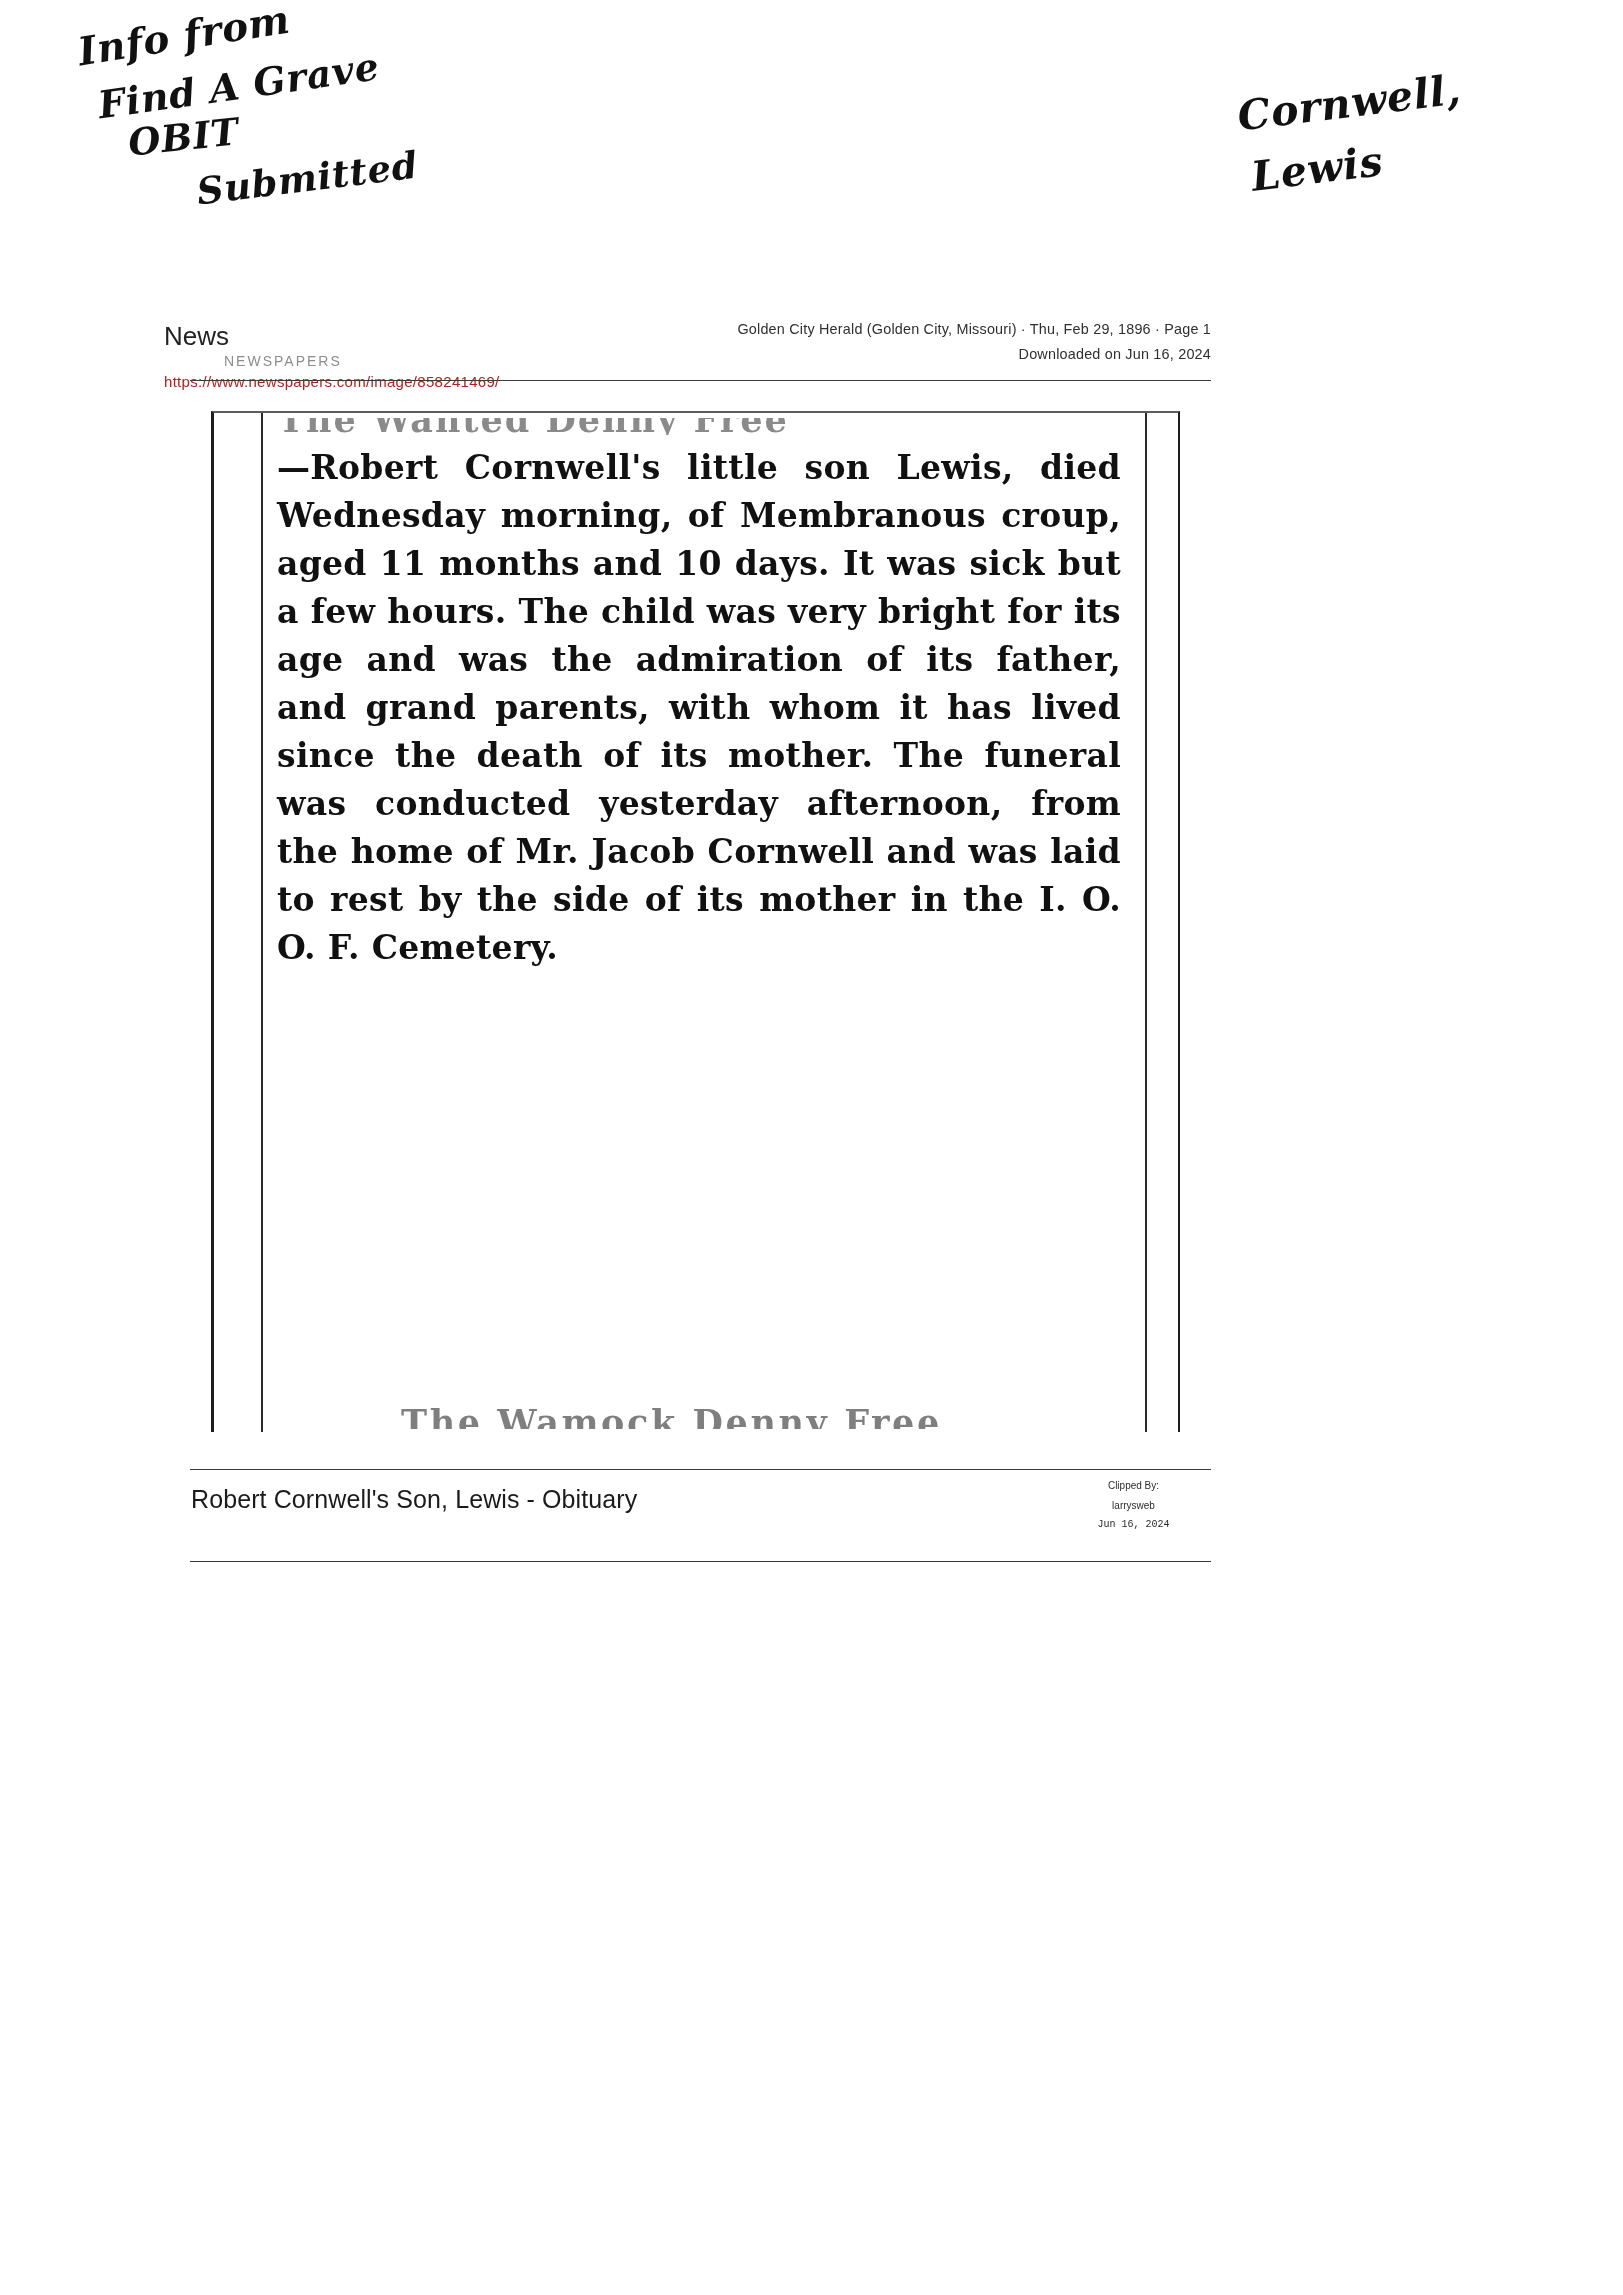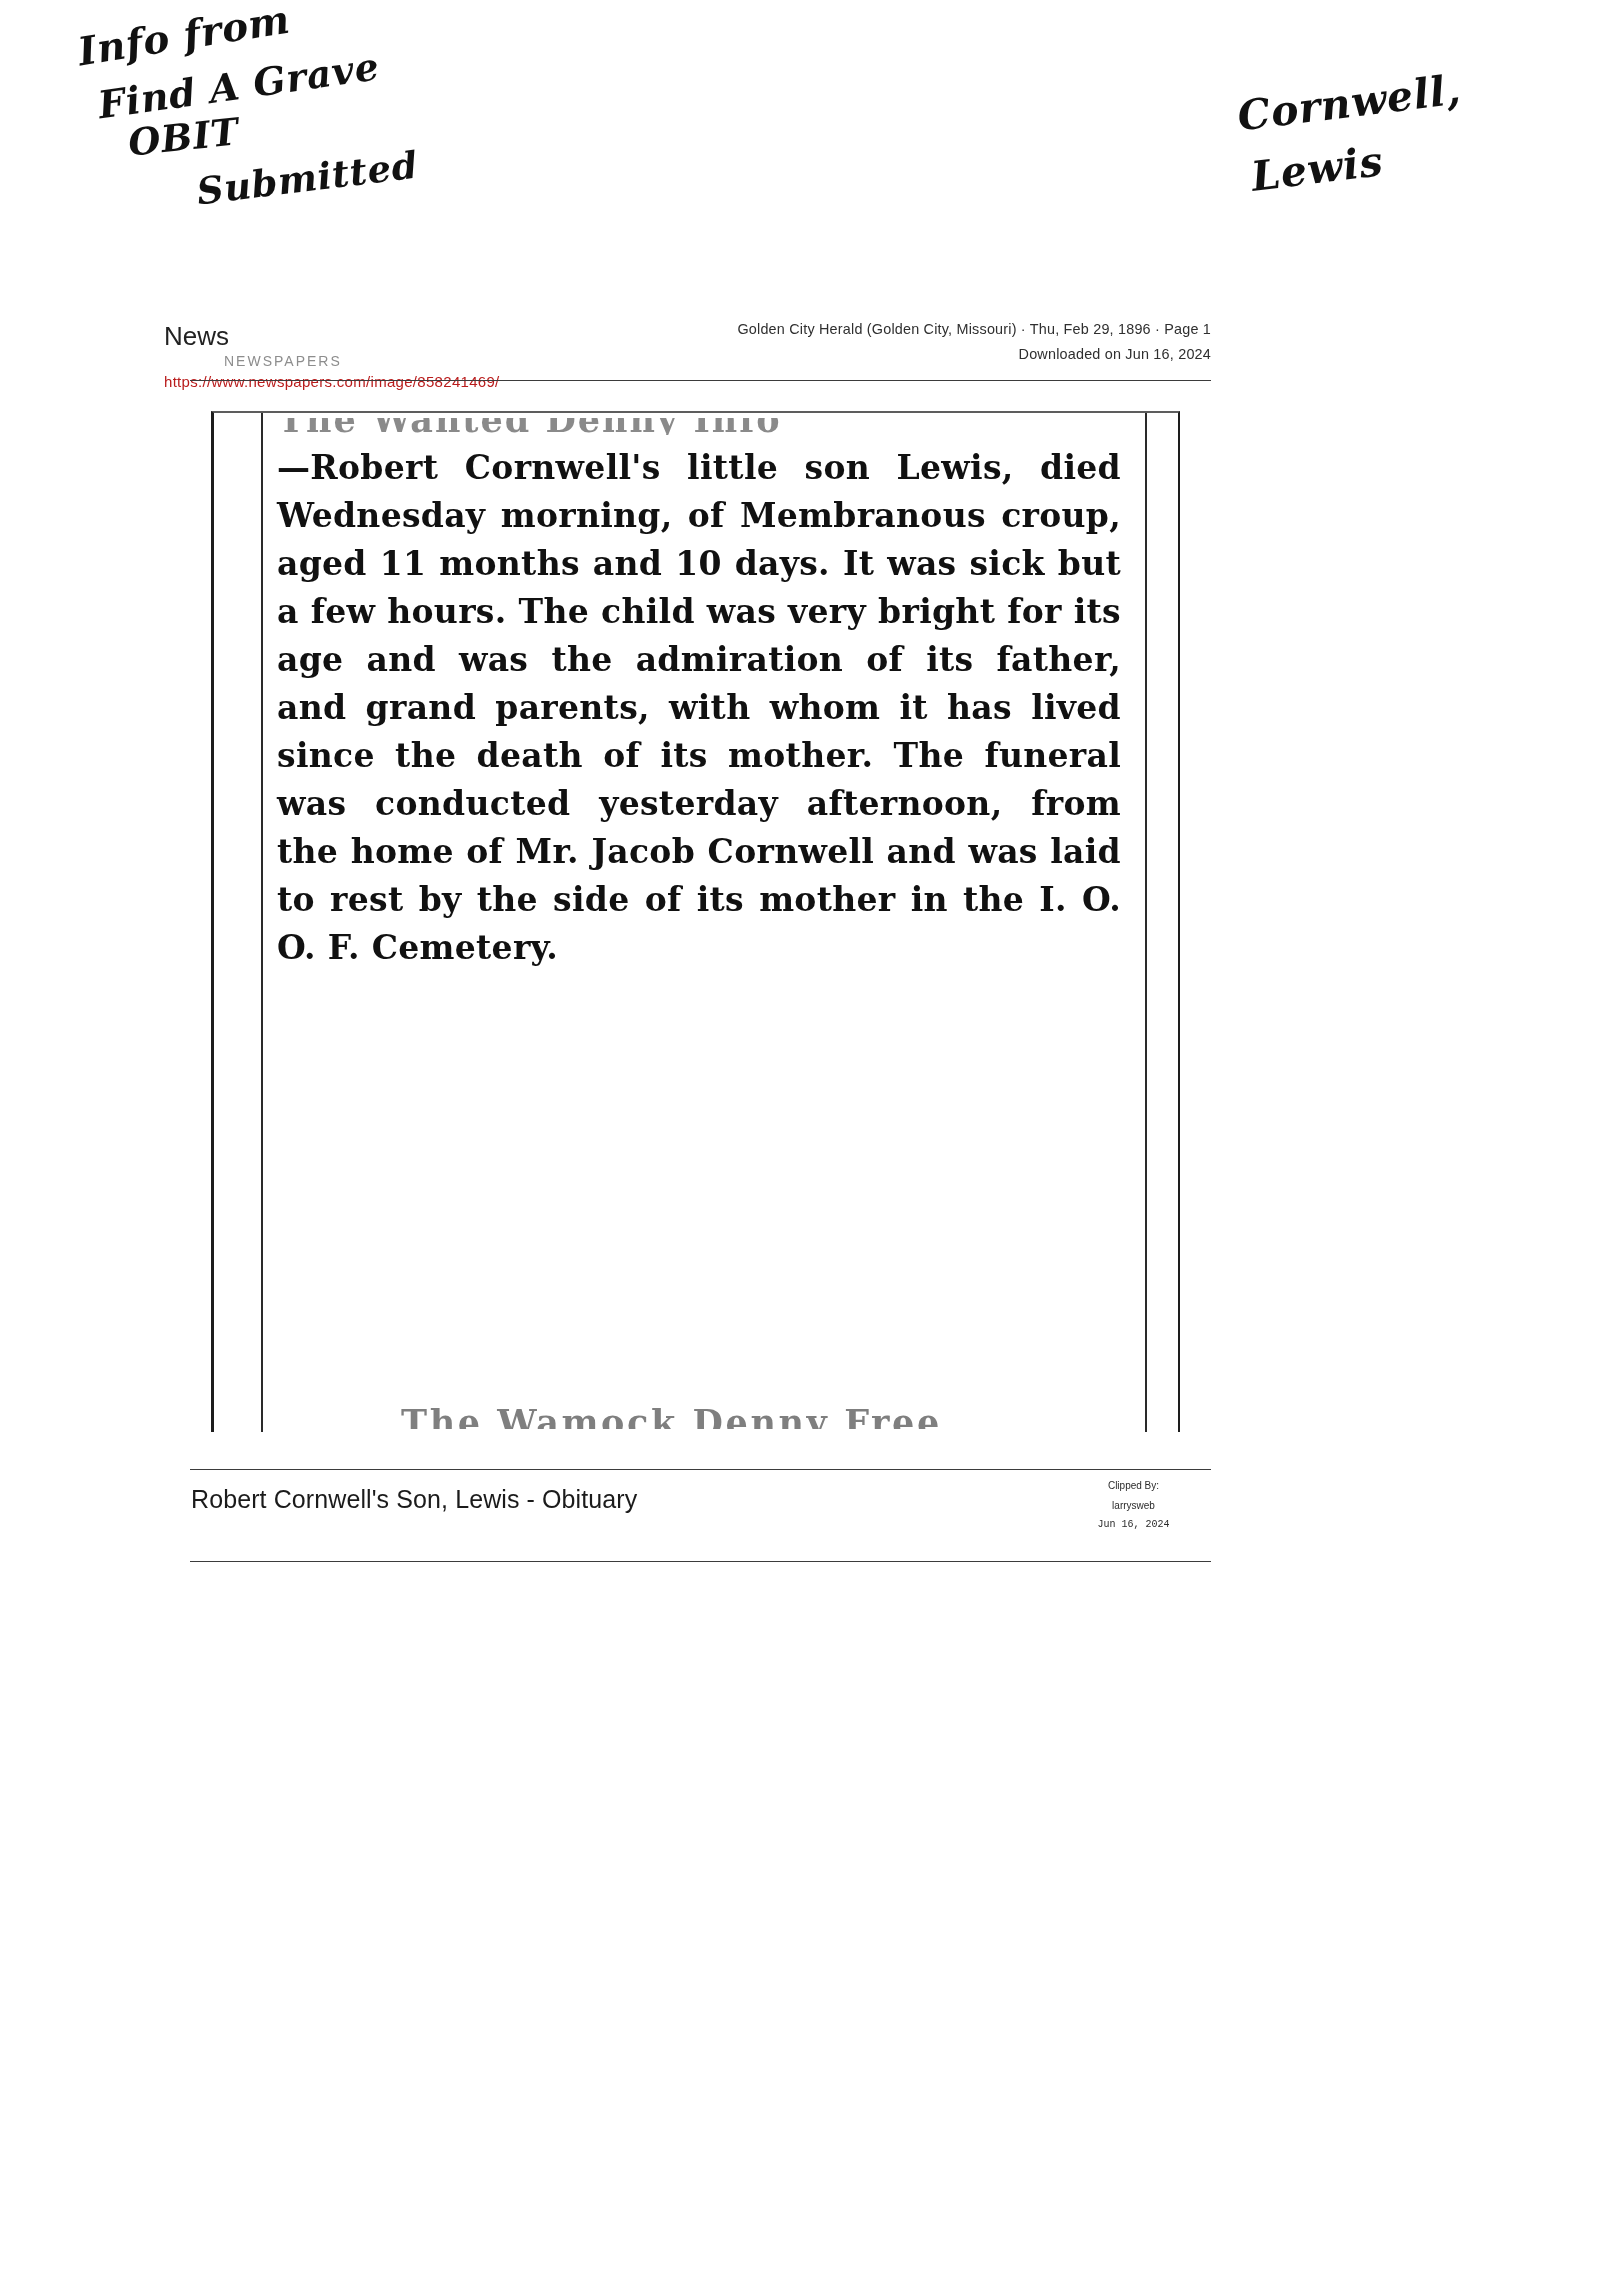--- a/index.html
+++ b/index.html
@@ -256,21 +256,21 @@
   <div class="clip-source">Golden City Herald (Golden City, Missouri)  ·  Thu, Feb 29, 1896  ·  Page 1</div>
   <div class="clip-downloaded">Downloaded on Jun 16, 2024</div>
 </div>
 
 <div class="rule" id="rule-top"></div>
 
 <div class="clipping-frame">
   <div class="clipping-inner-rule"></div>
   <div class="clipping-right-rule"></div>
   <div class="clip-top-cut">
-      <span>The Wanted Denny Info</span>
+      <span>The Wanted Denny Free</span>
     </div>
   <div class="clip-body">—Robert Cornwell's little son Lewis, died Wednesday morning, of Membranous croup, aged 11 months and 10 days. It was sick but a few hours. The child was very bright for its age and was the admiration of its father, and grand parents, with whom it has lived since the death of its mother. The funeral was conducted yesterday afternoon, from the home of Mr. Jacob Cornwell and was laid to rest by the side of its mother in the I. O. O. F. Cemetery.</div>
   <div class="clip-bottom-cut">
       <span>The Wamock Denny Free</span>
     </div>
 </div>
 
 <div class="rule" id="rule-bottom-1"></div>
 
 <div class="clip-title">Robert Cornwell's Son, Lewis - Obituary</div>

